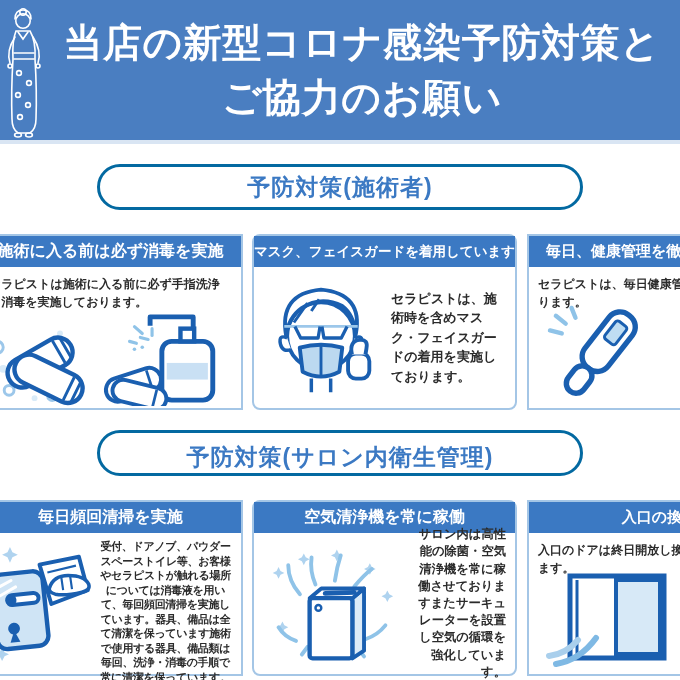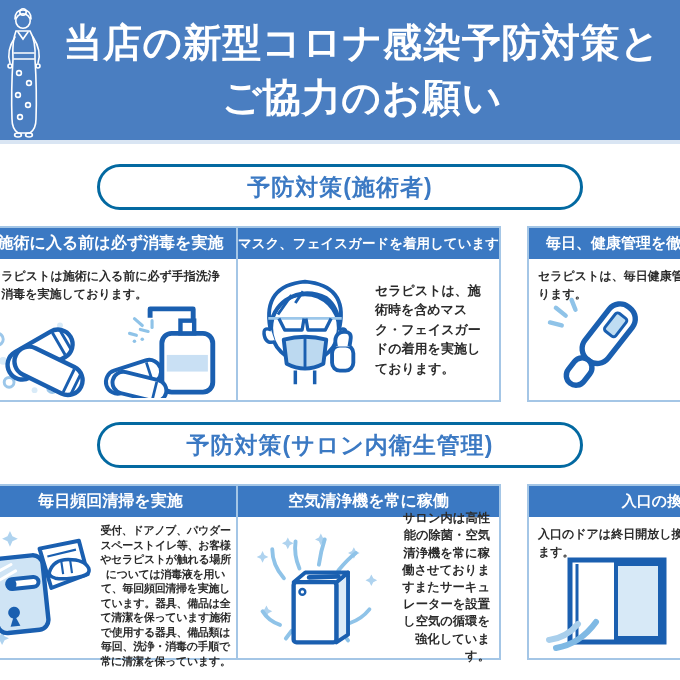--- a/index.html
+++ b/index.html
@@ -10,27 +10,27 @@
   .banner{height:144px;background:#4A7EC1;position:relative;display:flex;flex-direction:column;
     justify-content:center;box-sizing:border-box;border-bottom:4px solid #D9E5F3;padding-left:44px;}
   .banner .t{color:#fff;font-weight:700;font-size:39px;line-height:1.42;text-align:center;
     letter-spacing:.5px;white-space:nowrap;}
   .figure{position:absolute;left:2px;top:6px;width:44px;height:134px;}
 
   
   .pill{width:486px;height:46px;margin:20px auto 0;border:3px solid #0369a1;border-radius:26px;
     background:#fff;display:flex;align-items:center;justify-content:center;box-sizing:border-box;
     color:#3B79C3;font-size:23px;font-weight:700;letter-spacing:1px;white-space:nowrap;}
-  .pill.second{}
+  .pill.second{align-items:flex-end;}
 
   
-  .row{position:relative;height:176px;margin-top:16px;}
+  .row{position:relative;height:176px;margin-top:24px;}
   .card{position:absolute;top:0;width:265px;height:176px;background:#fff;box-sizing:border-box;
     border:2px solid #A4C6E6;}
-  .pos1{left:-22px;} .pos2{left:236px;} .pos3{left:527px;}
+  .pos1{left:-22px;} .pos2{left:252px;border-radius:8px;} .pos3{left:527px;}
   .hd{height:31px;background:#3B79C3;color:#fff;font-weight:700;font-size:16px;
     display:flex;align-items:center;justify-content:center;white-space:nowrap;overflow:hidden;}
   .hd.sm{font-size:13.5px;}
   .hd.md{font-size:15px;}
   .bd{position:relative;height:141px;box-sizing:border-box;padding:8px 9px;color:#2b2b2b;
     font-weight:700;}
   .bd p{margin:0;}
 
   .bd-top p{font-size:12px;line-height:1.5;}
   .art-bottom{position:absolute;left:6px;bottom:2px;}

